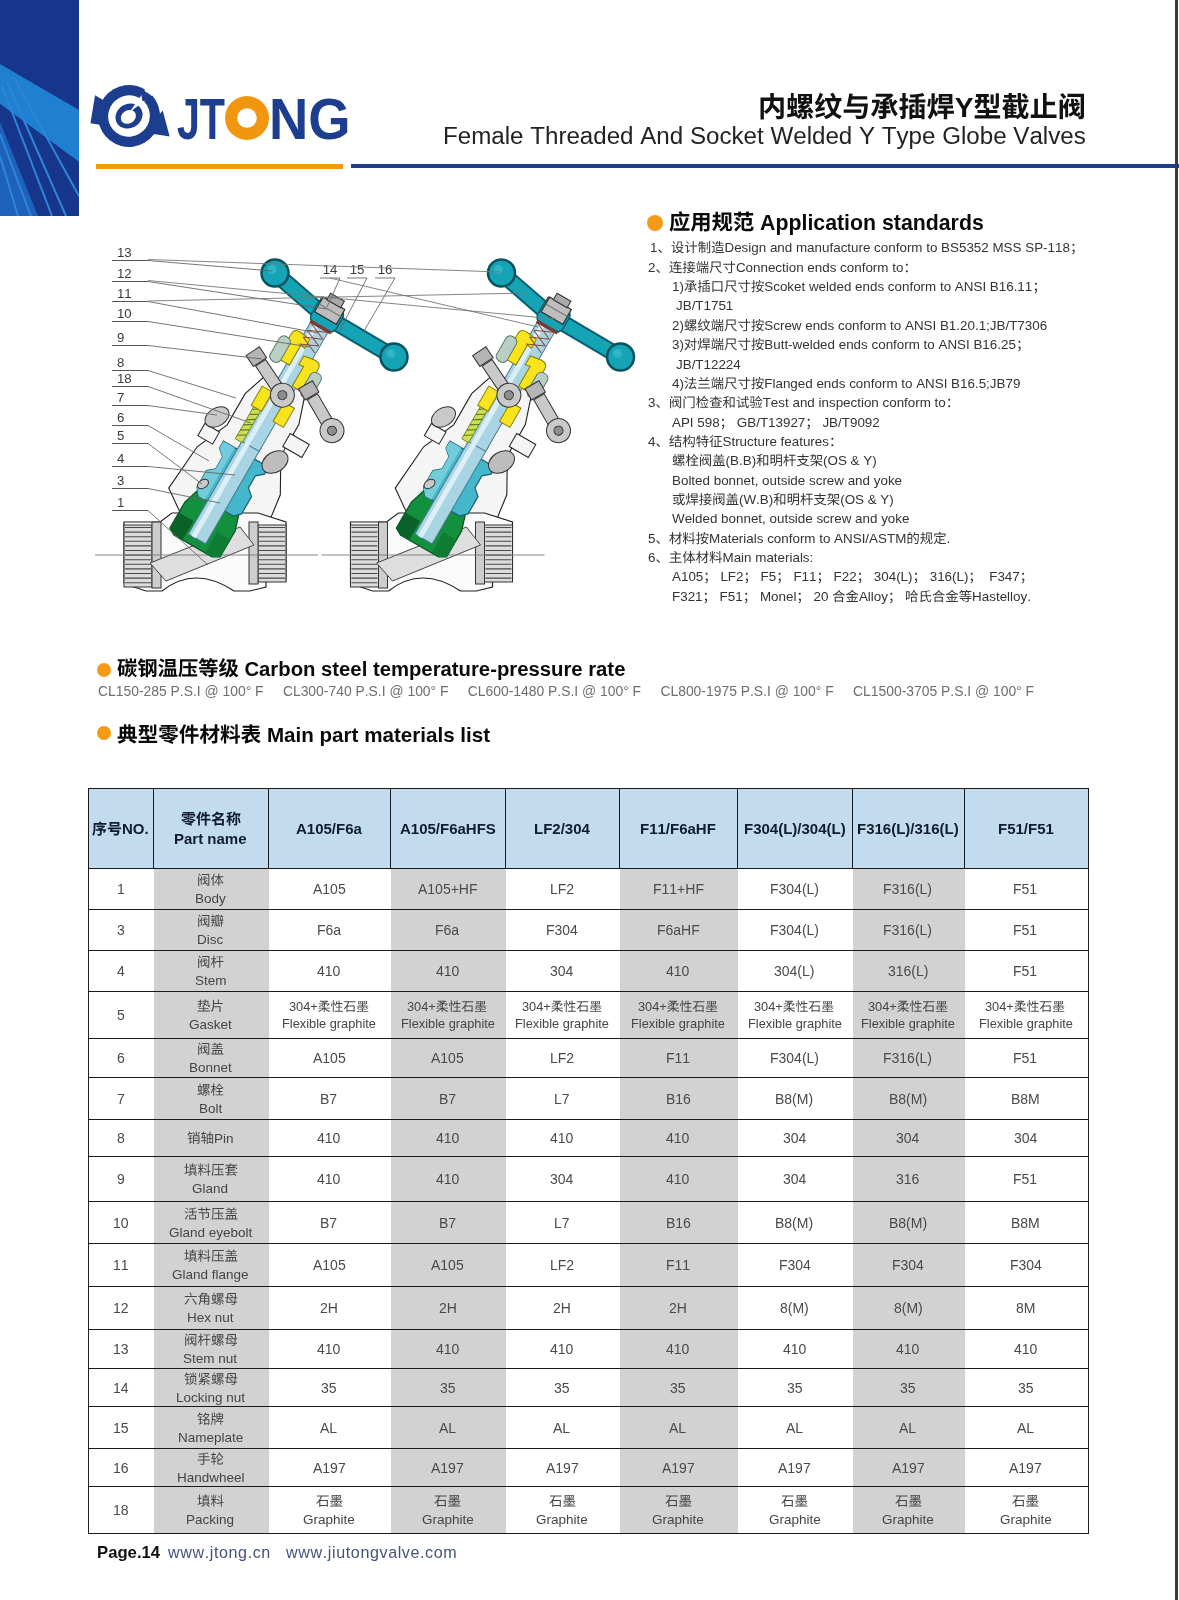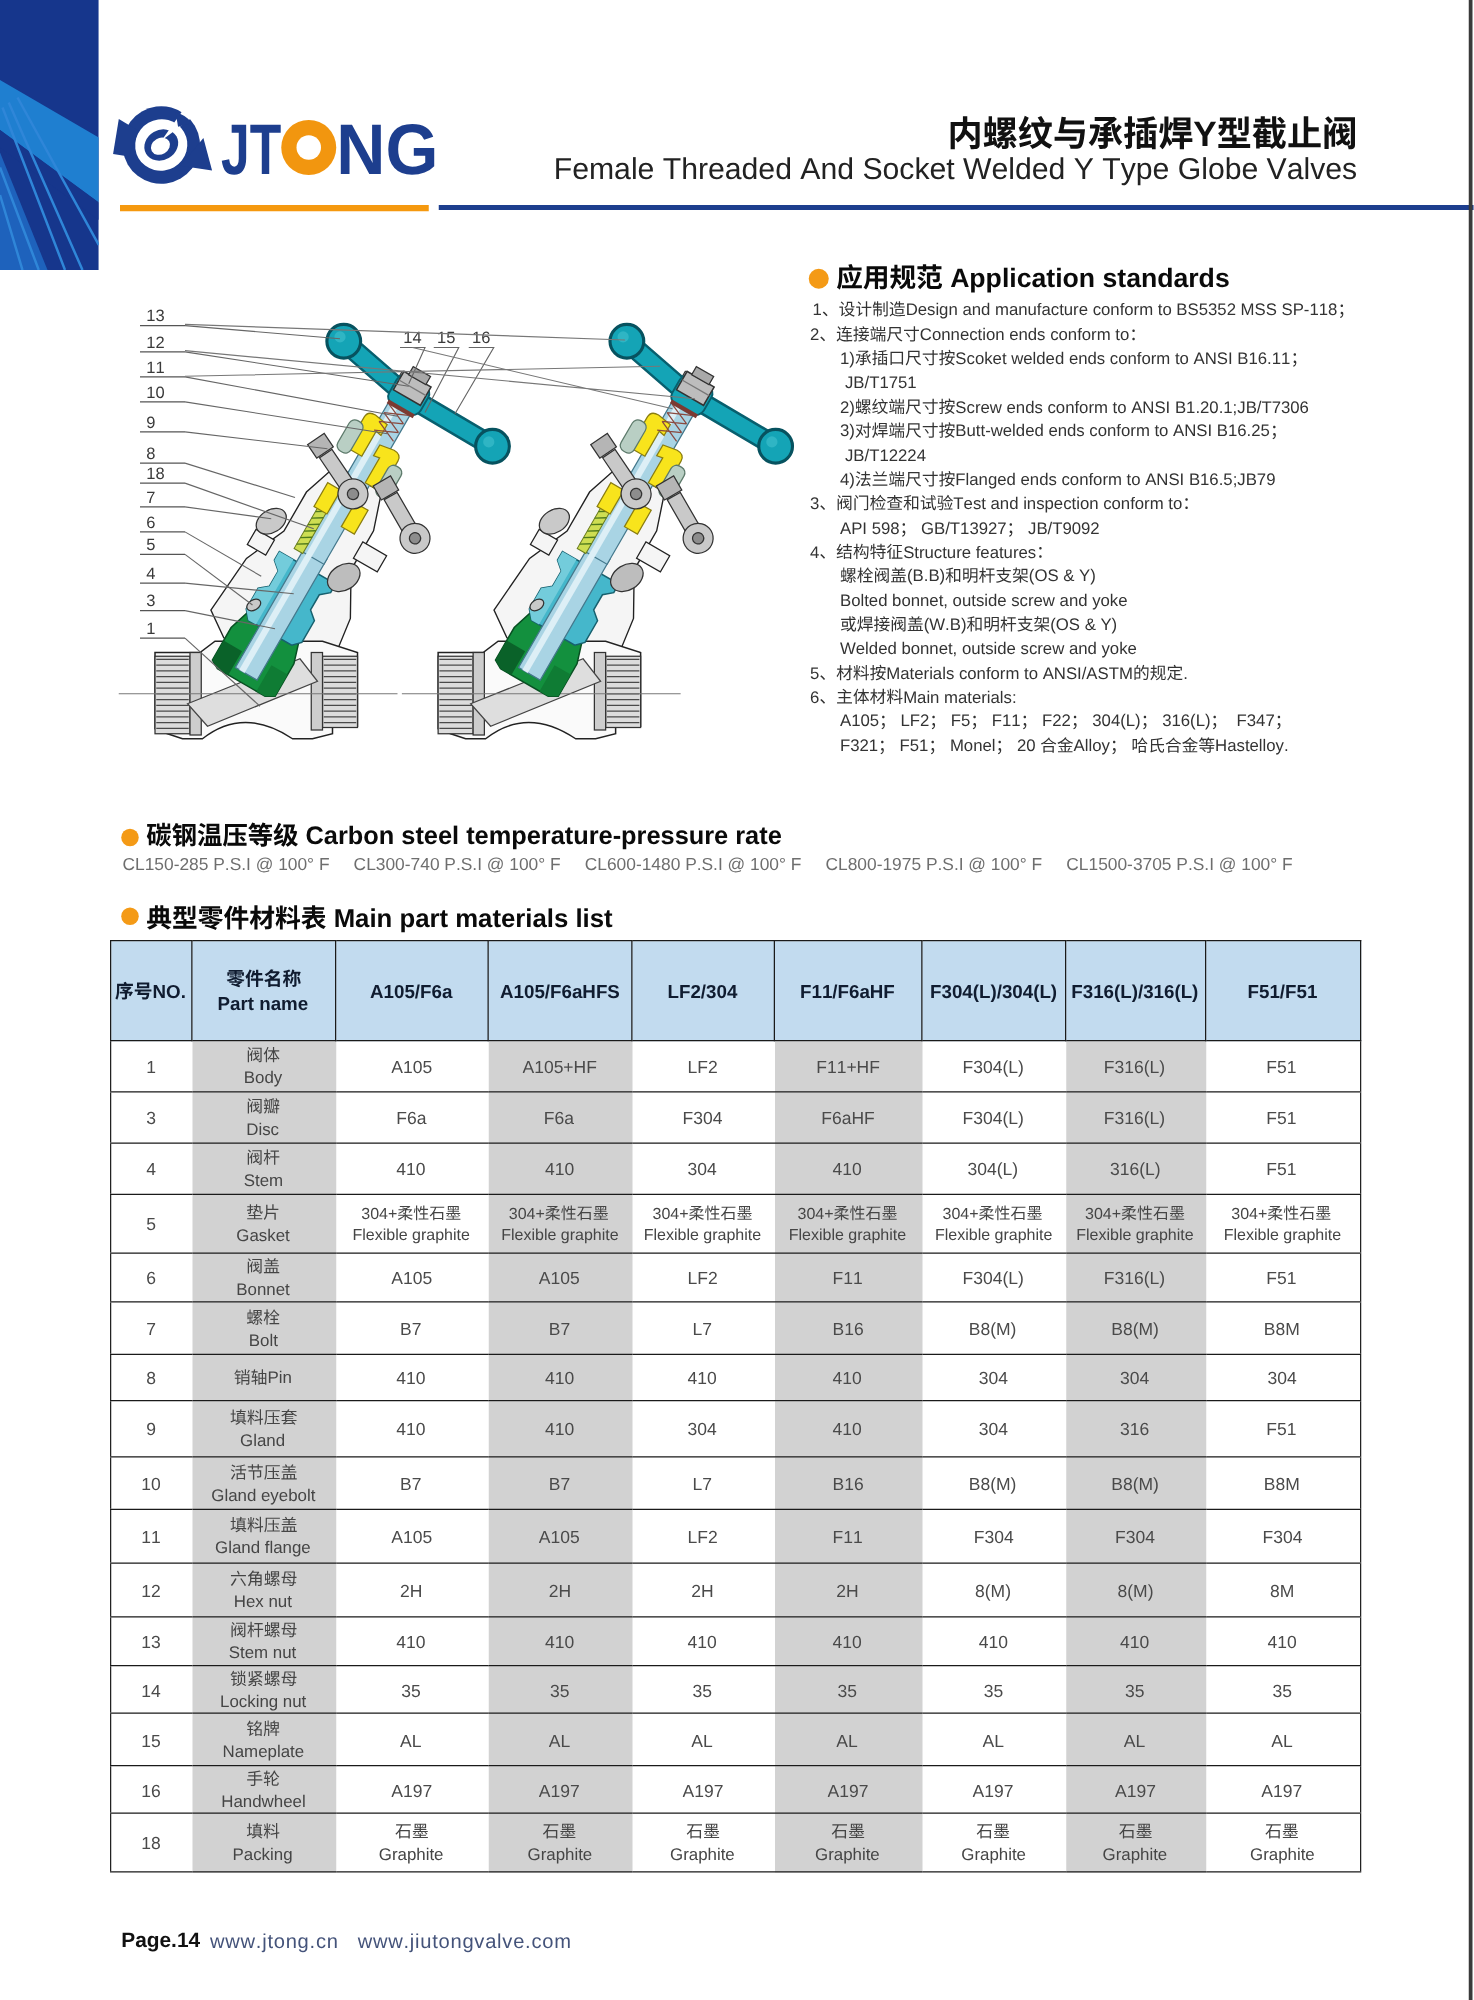--- a/index.html
+++ b/index.html
@@ -1,20 +1,20 @@
 <!DOCTYPE html>
 <html><head><meta charset="utf-8"><style>
 * { margin:0; padding:0; box-sizing:border-box; }
 html,body { width:1179px; height:1600px; background:#fff; overflow:hidden;
   font-family:"Liberation Sans",sans-serif; position:relative; }
 body > svg, body > div, body > table { position:absolute; }
 svg text { font-family:"Liberation Sans",sans-serif; font-kerning:none; }
 svg.cs { display:block; margin:0 auto; }
 table { border-collapse:collapse; table-layout:fixed;
-  border-left:1.3px solid #222; border-right:1.3px solid #222; }
+  border-left:1.3px solid #222; border-right:1.3px solid #222;margin-top:36px; }
 tr.hd th { background:#c2dbef; border:1.4px solid #1a1a1a; height:80px;
   text-align:center; vertical-align:middle; line-height:1.25; }
 td { border-bottom:1.5px solid #1a1a1a; text-align:center; vertical-align:middle;
   line-height:1.18; padding:0; }
 td.g, td.c1 { background:#d2d2d2; }
 </style></head><body>
 <svg width="0" height="0" style="position:absolute">
     <defs>
       <path id="b5185" d="M89 -683V92H209V-192C238 -169 276 -127 293 -103C402 -168 469 -249 508 -335C581 -261 657 -180 697 -124L796 -202C742 -272 633 -375 548 -452C556 -491 560 -529 562 -566H796V-49C796 -32 789 -27 771 -26C751 -26 684 -25 625 -28C642 3 660 57 665 91C754 91 817 89 859 70C901 51 915 17 915 -47V-683H563V-850H439V-683ZM209 -196V-566H438C433 -443 399 -294 209 -196Z"></path>
       <path id="b87ba" d="M759 -93C800 -44 849 25 870 67L954 14C931 -29 880 -93 839 -140ZM494 -133C475 -100 449 -65 421 -34C409 -97 384 -186 354 -256L278 -231C289 -204 300 -173 309 -142L269 -134V-286H383V-670H268V-847H171V-670H58V-247H143V-286H171V-115L30 -89L51 25L334 -40L342 6L403 -14L374 14C399 27 441 54 461 70C482 48 507 19 530 -12C553 -41 574 -73 592 -101ZM143 -572H186V-384H143ZM254 -572H296V-384H254ZM528 -600H622V-550H528ZM724 -600H814V-550H724ZM528 -728H622V-679H528ZM724 -728H814V-679H724ZM435 -124C458 -133 488 -138 630 -149V-23C630 -13 627 -11 615 -11L530 -12C543 16 555 56 559 85C619 85 664 86 698 70C732 55 739 28 739 -20V-157L864 -166C875 -149 884 -133 890 -119L974 -168C950 -216 895 -290 851 -344L773 -300L811 -249L624 -238C705 -286 785 -342 858 -403L769 -460C744 -436 717 -412 689 -390L594 -389C626 -412 658 -439 686 -466H922V-812H424V-466H550C520 -439 493 -419 481 -411C462 -396 444 -387 427 -385C438 -358 454 -311 459 -290C473 -296 494 -299 569 -303C538 -283 513 -268 499 -260C460 -238 433 -224 405 -220C416 -193 431 -144 435 -124Z"></path>

